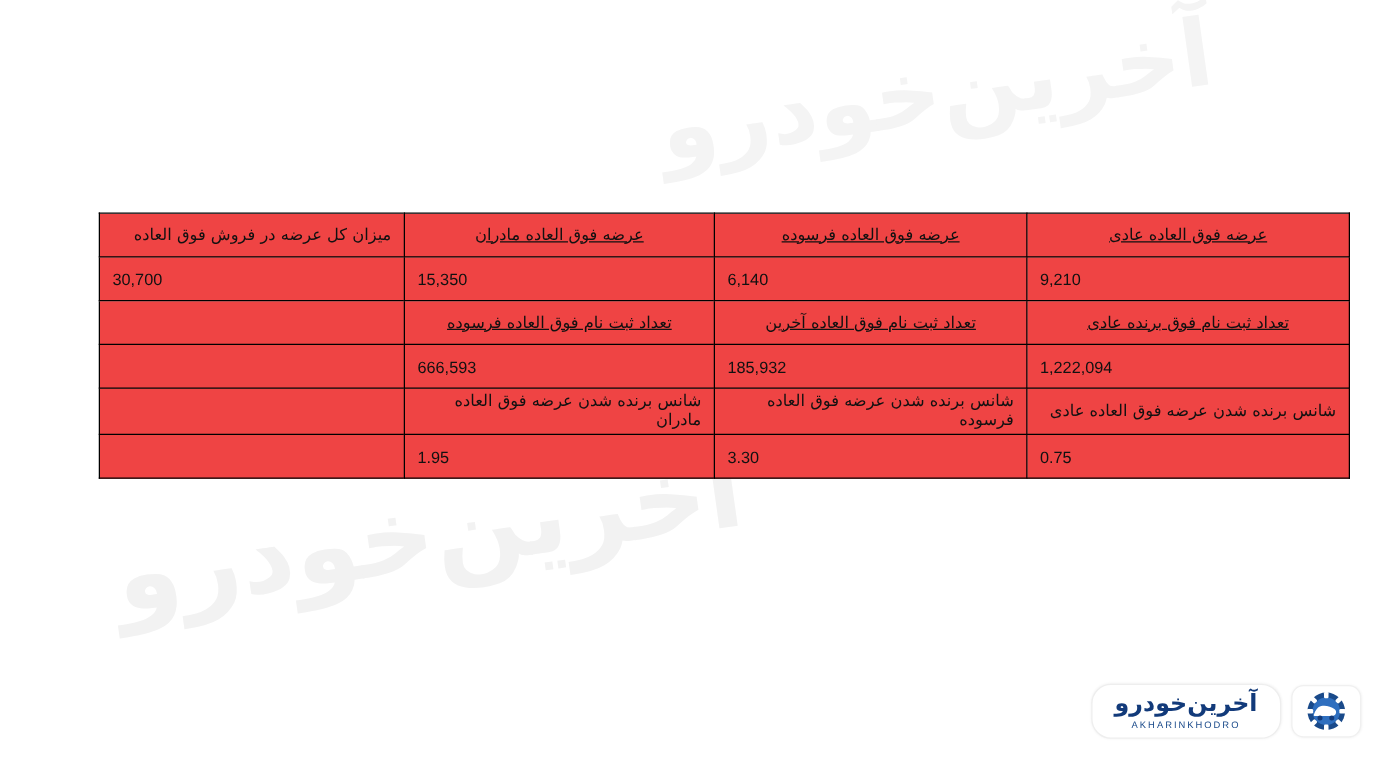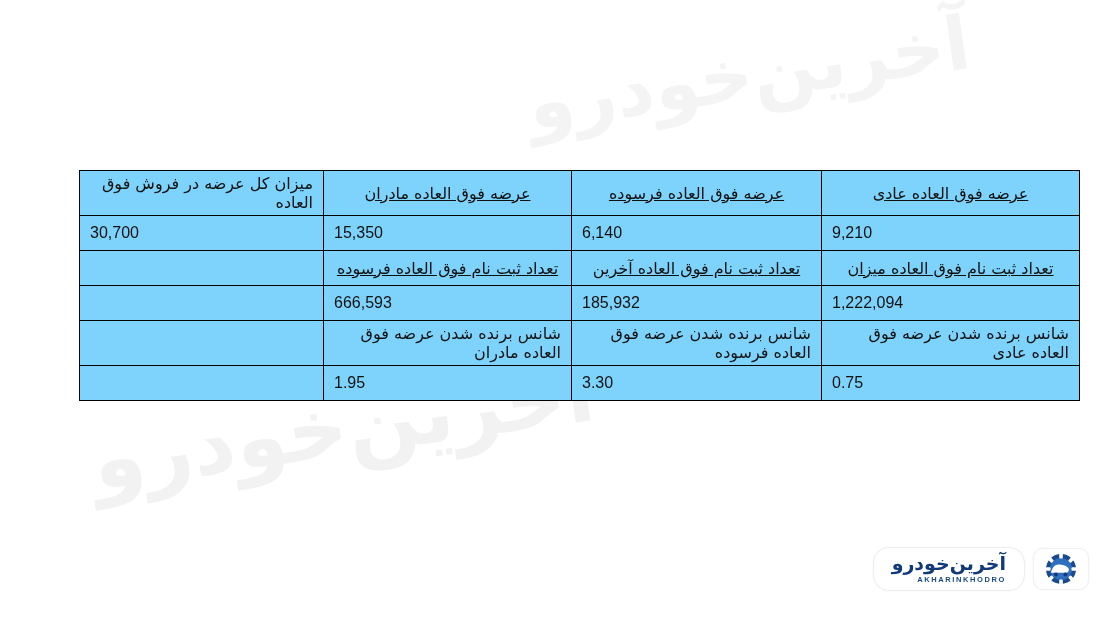--- a/index.html
+++ b/index.html
@@ -59,23 +59,23 @@
   table.data {
     border-collapse: collapse;
     table-layout: fixed;
     width: 1000px;
     direction: rtl;
   }
   table.data td {
     border: 1px solid #000000;
     height: 28px;
     padding: 3px 10px;
-    font-size: 16px;
+    font-size: 13px;
     vertical-align: middle;
-    background: #7dd3fc;
+    background: #ef4444;
   }
   td.hdr-yellow {
     background: #ffff00;
     text-align: center;
     font-size: 12px;
     text-decoration: underline;
   }
   td.hdr-green {
     background: #66cc44;
     text-align: right;
@@ -120,26 +120,25 @@
     box-shadow: 0 0 2px rgba(0,0,0,0.05);
   }
   .logo-fa {
     font-size: 19px;
     font-weight: bold;
     color: #123a7a;
     letter-spacing: 1px;
   }
   .logo-en {
     font-size: 7.5px;
-    font-weight: bold;
+    font-weight: normal;
     color: #1a4a8a;
     letter-spacing: 1.6px;
     font-family: "Liberation Sans", sans-serif;
     margin-top: 2px;
-    text-align: right;
   }
   .logo-mark {
     width: 54px;
     height: 40px;
     border-radius: 10px;
     background: #ffffff;
     border: 1px solid #f0f0f0;
     display: flex;
     align-items: center;
     justify-content: center;
@@ -168,21 +167,21 @@
         <td class="hdr-yellow">عرضه فوق العاده مادران</td>
         <td class="hdr-yellow-right">میزان کل عرضه در فروش فوق العاده</td>
       </tr>
       <tr>
         <td class="val">9,210</td>
         <td class="val">6,140</td>
         <td class="val">15,350</td>
         <td class="val">30,700</td>
       </tr>
       <tr>
-        <td class="hdr-yellow">تعداد ثبت نام فوق العاده میزان</td>
+        <td class="hdr-yellow">تعداد ثبت نام فوق برنده عادی</td>
         <td class="hdr-yellow">تعداد ثبت نام فوق العاده آخرین</td>
         <td class="hdr-yellow">تعداد ثبت نام فوق العاده فرسوده</td>
         <td class="blank"></td>
       </tr>
       <tr>
         <td class="val">1,222,094</td>
         <td class="val">185,932</td>
         <td class="val">666,593</td>
         <td class="blank"></td>
       </tr>

